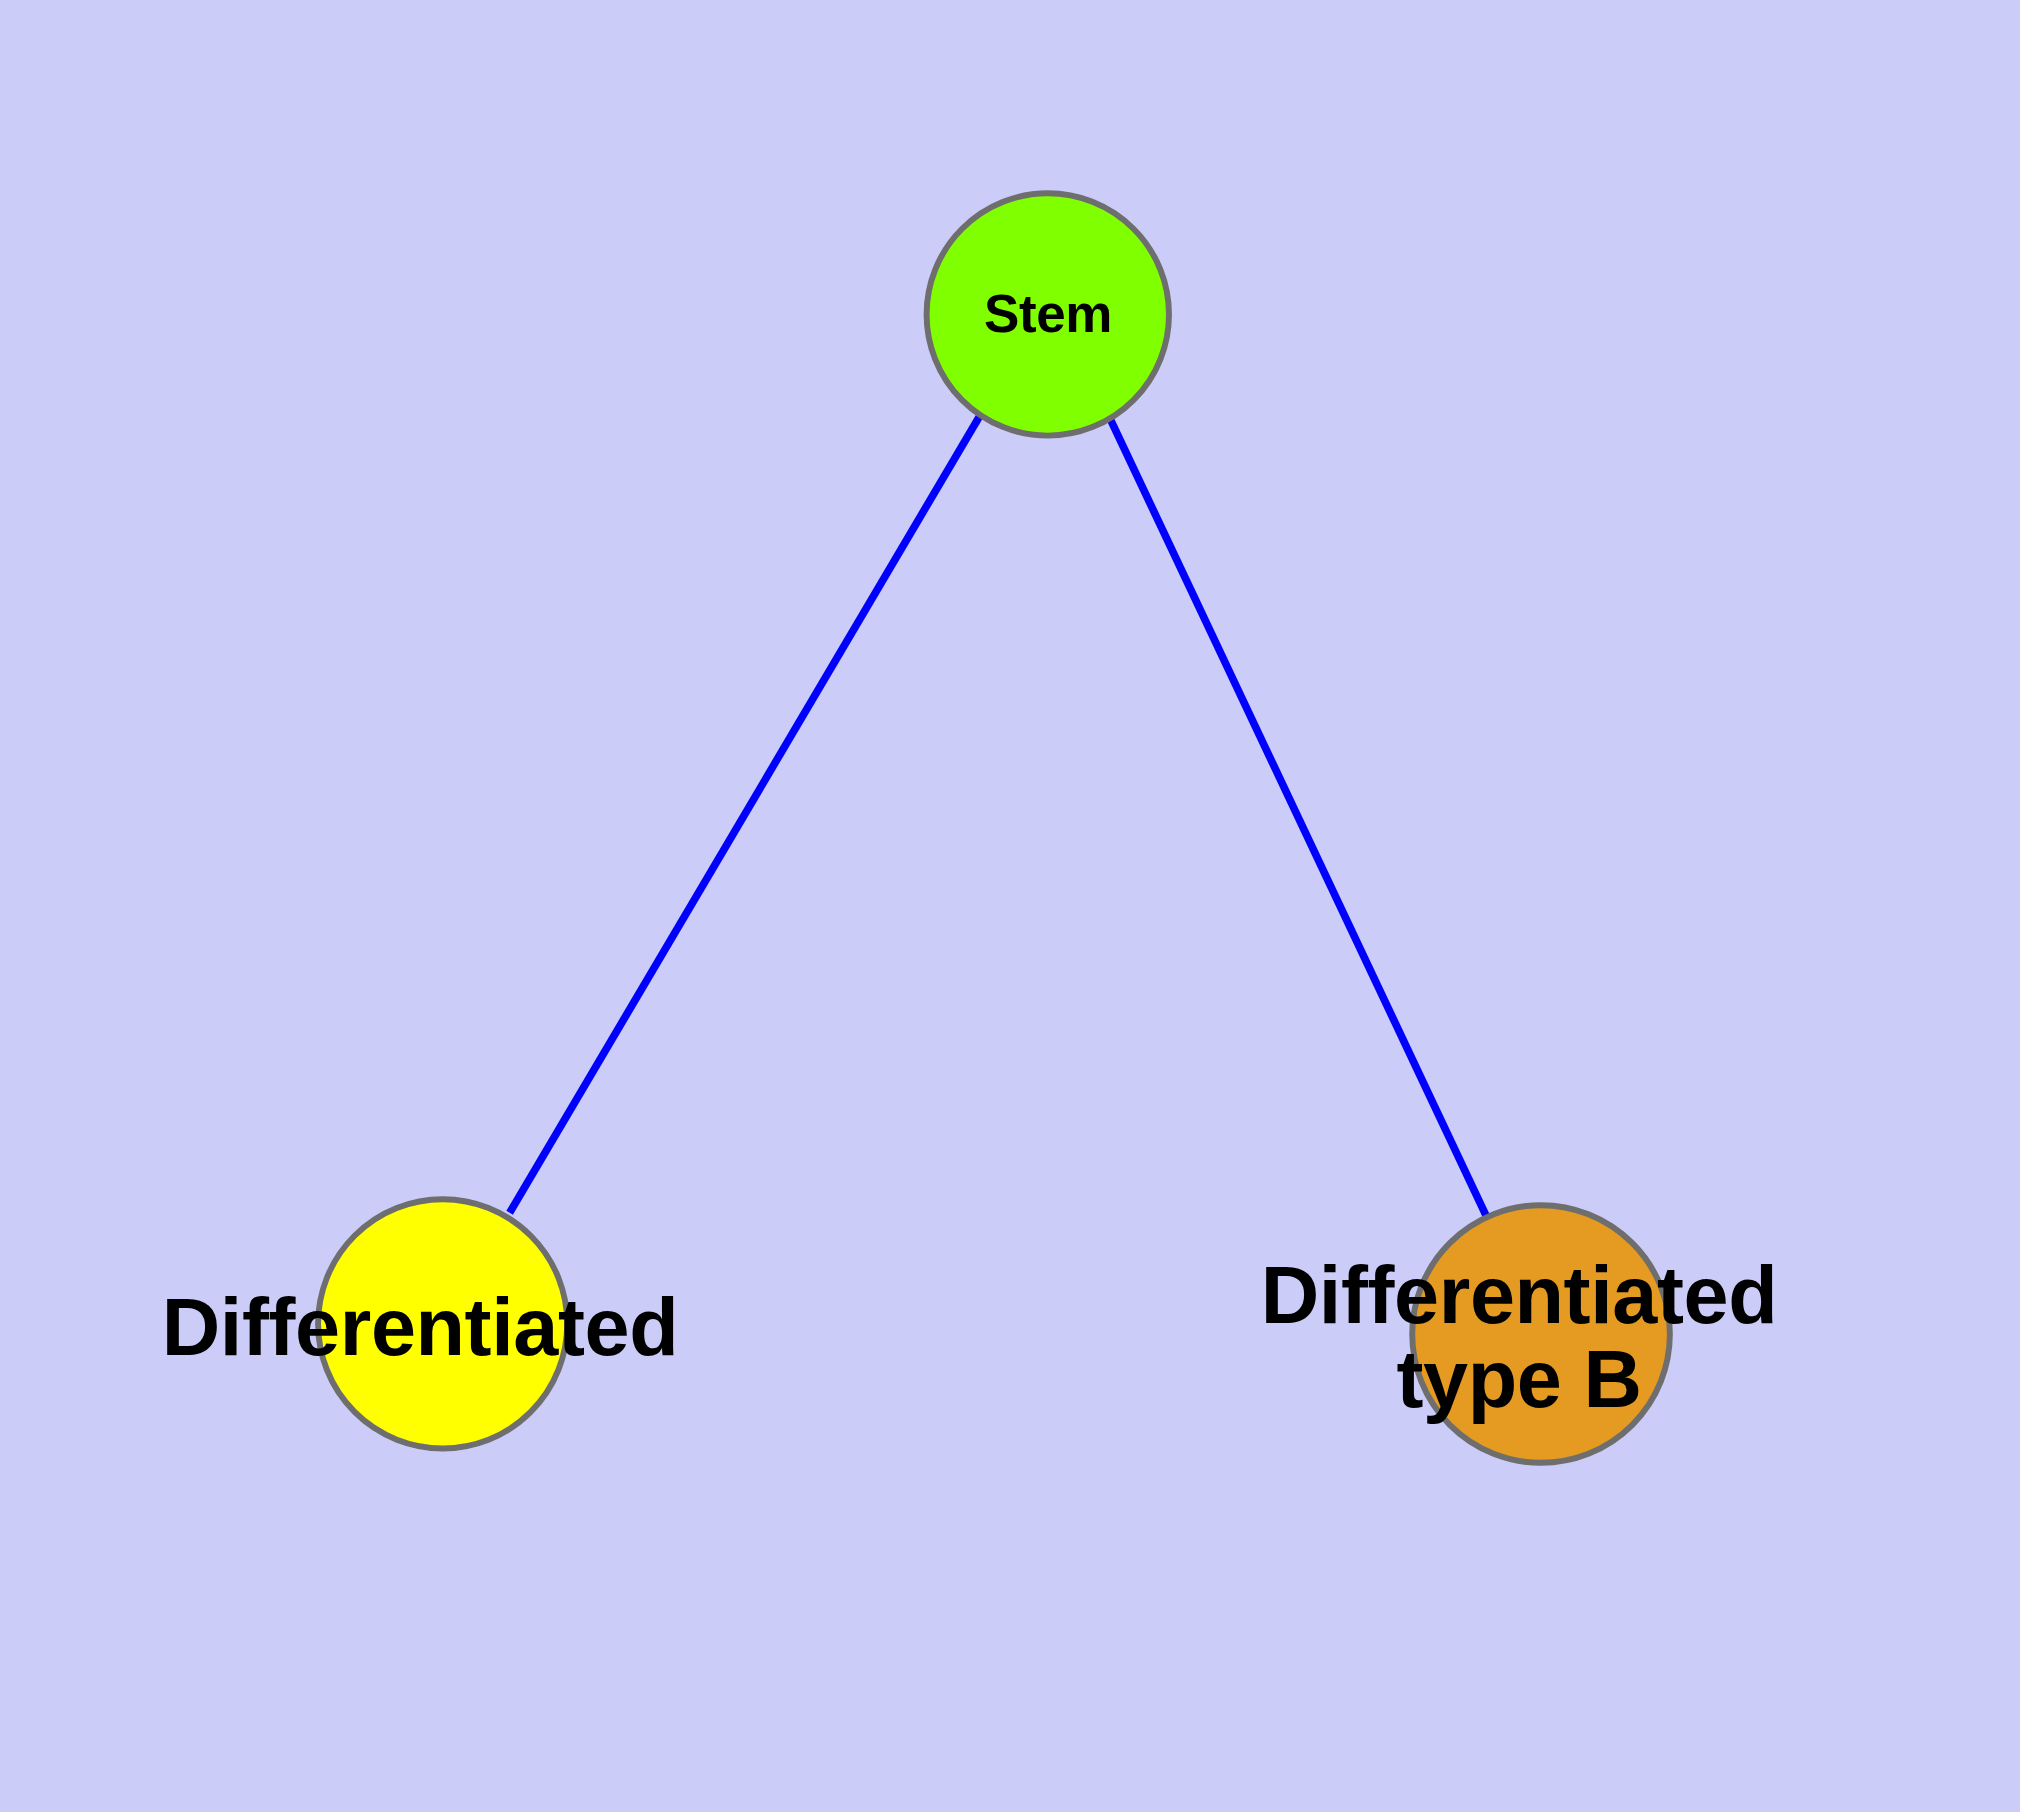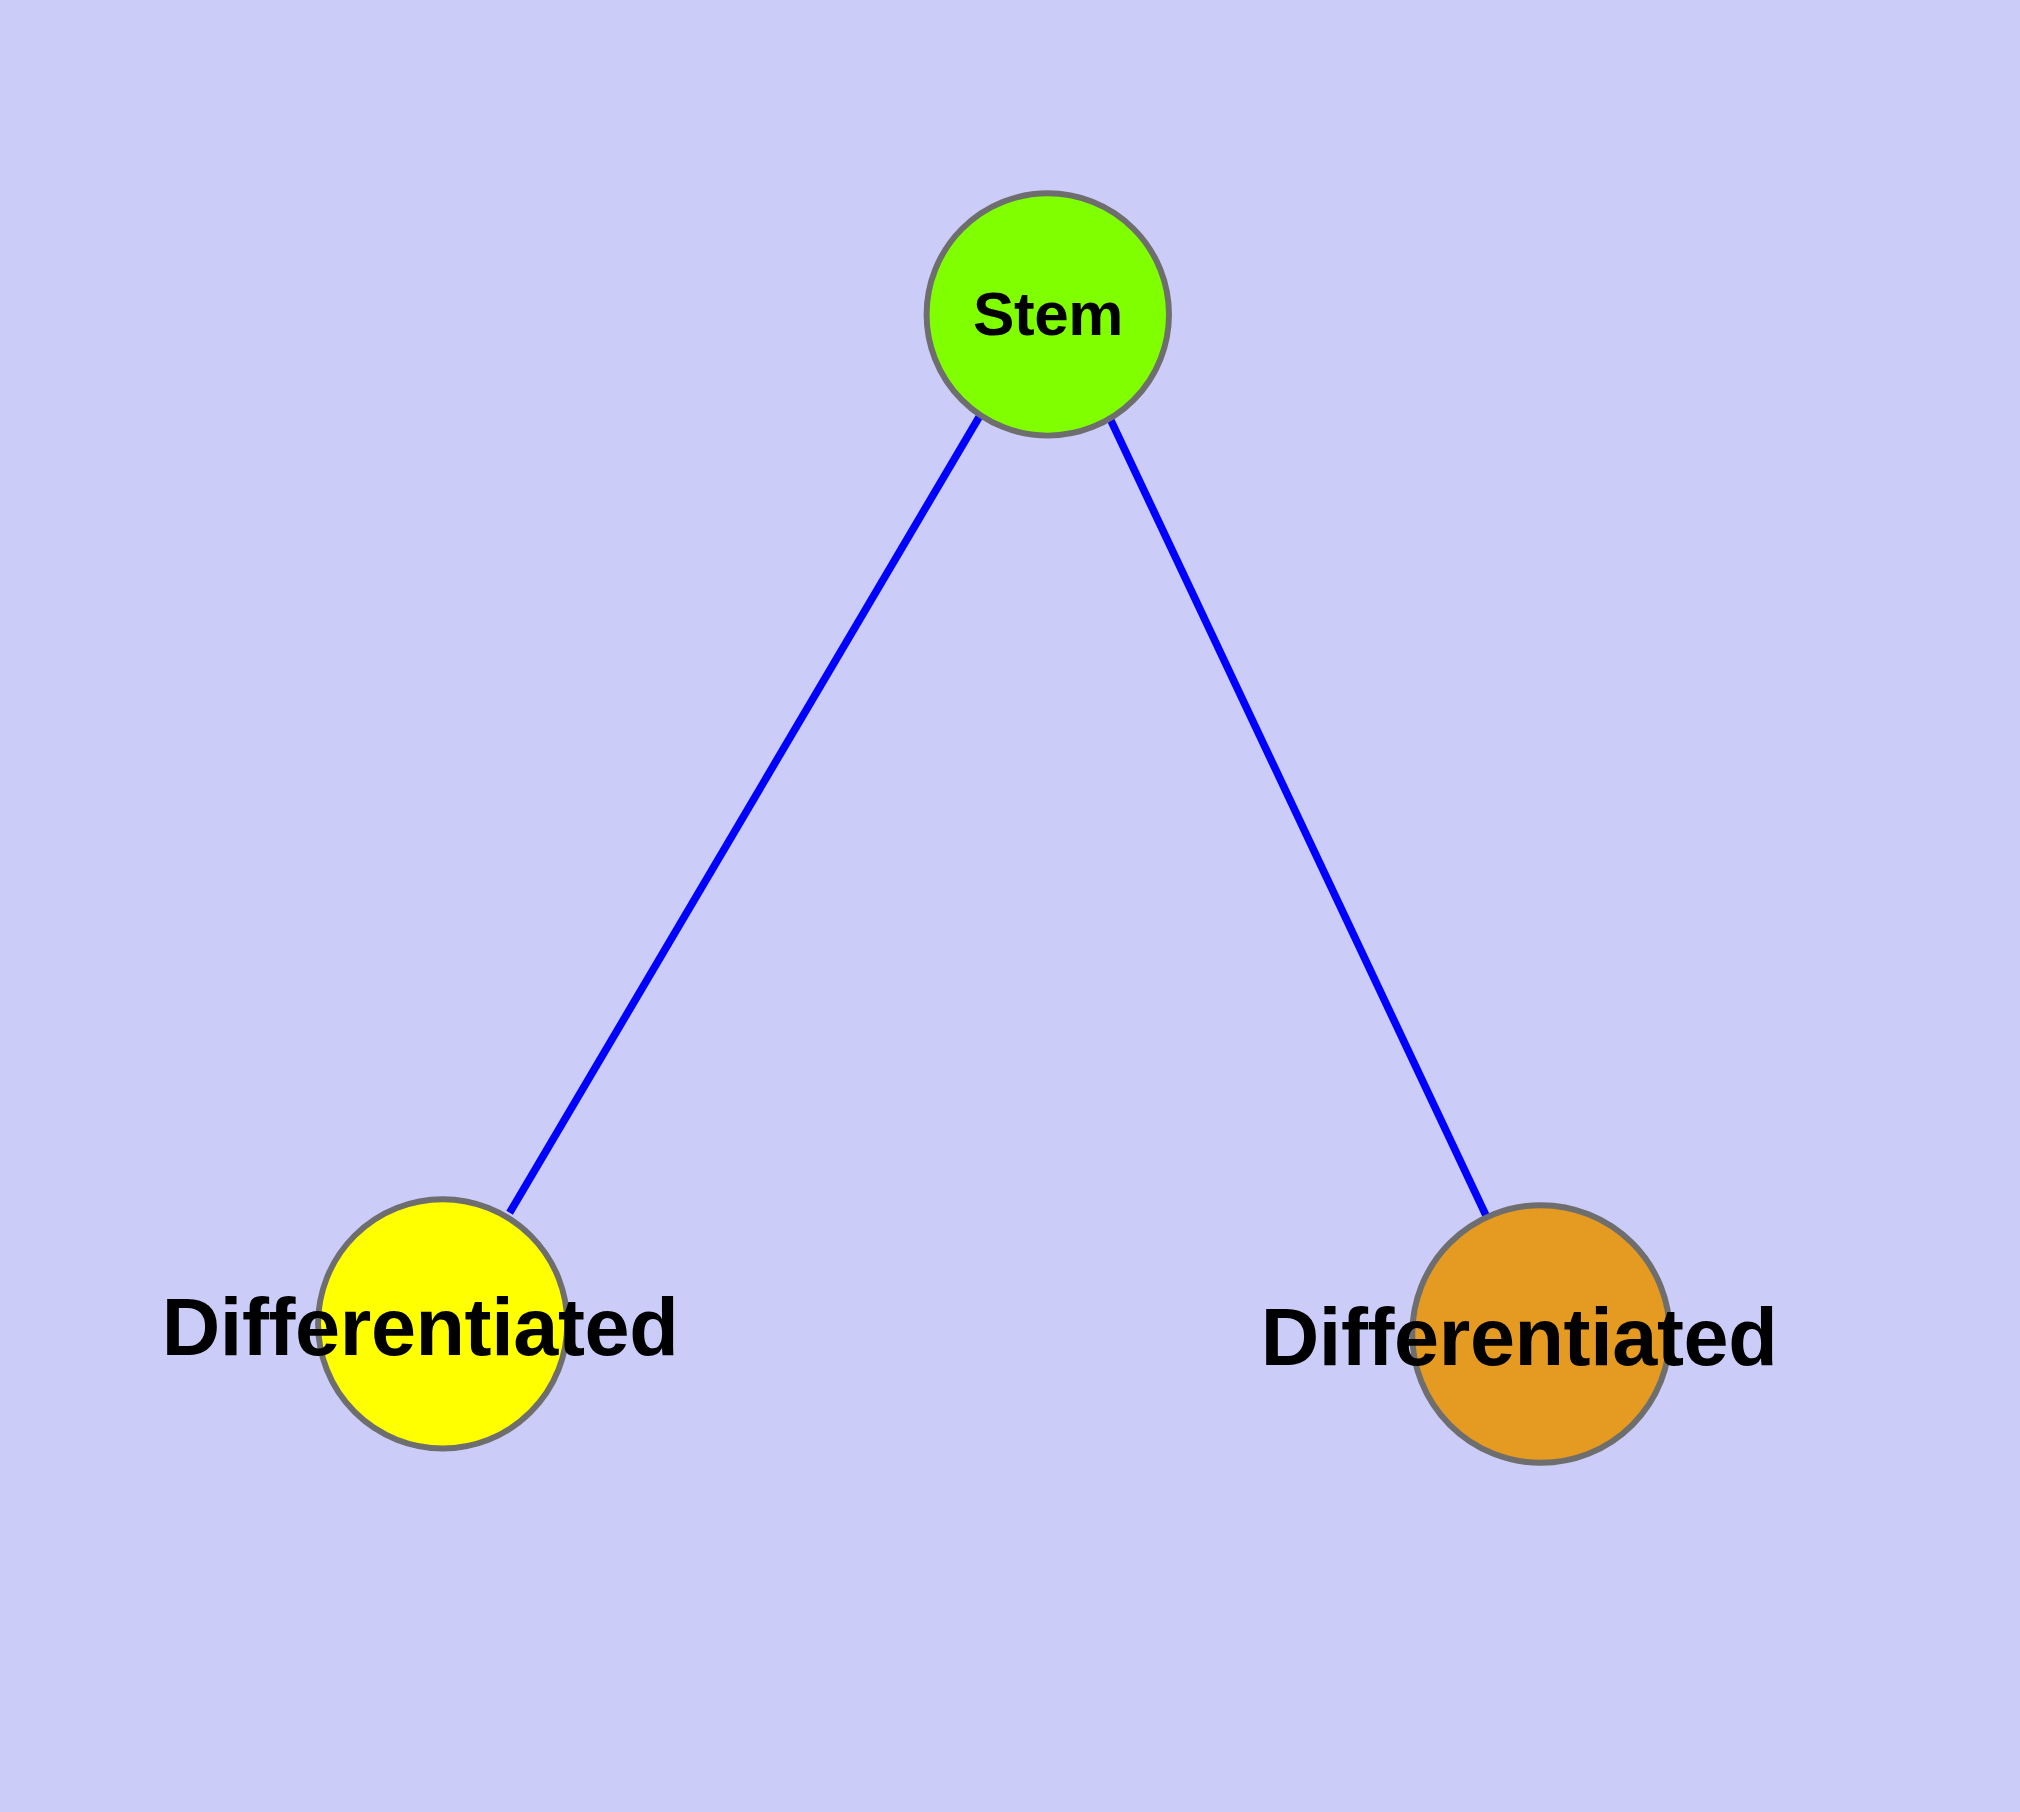--- a/index.html
+++ b/index.html
@@ -32,21 +32,21 @@
     color: #000000;
     line-height: 1.04;
     white-space: pre;
     pointer-events: none;
     letter-spacing: -0.4px;
   }
   #label-stem {
     left: 1048px;
     top: 314px;
     transform: translate(-50%, -50%);
-    font-size: 62px;
+    font-size: 53px;
   }
   #label-diff-a {
     left: 420px;
     top: 1327px;
     transform: translate(-50%, -50%);
     font-size: 81px;
   }
   #label-diff-b {
     left: 1519px;
     top: 1337px;
@@ -71,16 +71,16 @@
       <circle cx="1818" cy="1574" r="152" fill="#e59a21" stroke="#6e6e6e" stroke-width="7"></circle>
       <circle cx="1236" cy="371" r="143" fill="#80ff00" stroke="#6e6e6e" stroke-width="7"></circle>
     </g>
 
   </svg>
 
   <div id="label-stem" class="node-label"><span>Stem</span></div>
 
   <div id="label-diff-a" class="node-label"><span>Differentiated</span><br></div>
 
-  <div id="label-diff-b" class="node-label"><span>Differentiated</span><br></div>
+  <div id="label-diff-b" class="node-label"><span>Differentiated</span><br><span>type B</span></div>
 
 </div>
 
 
 </body></html>

